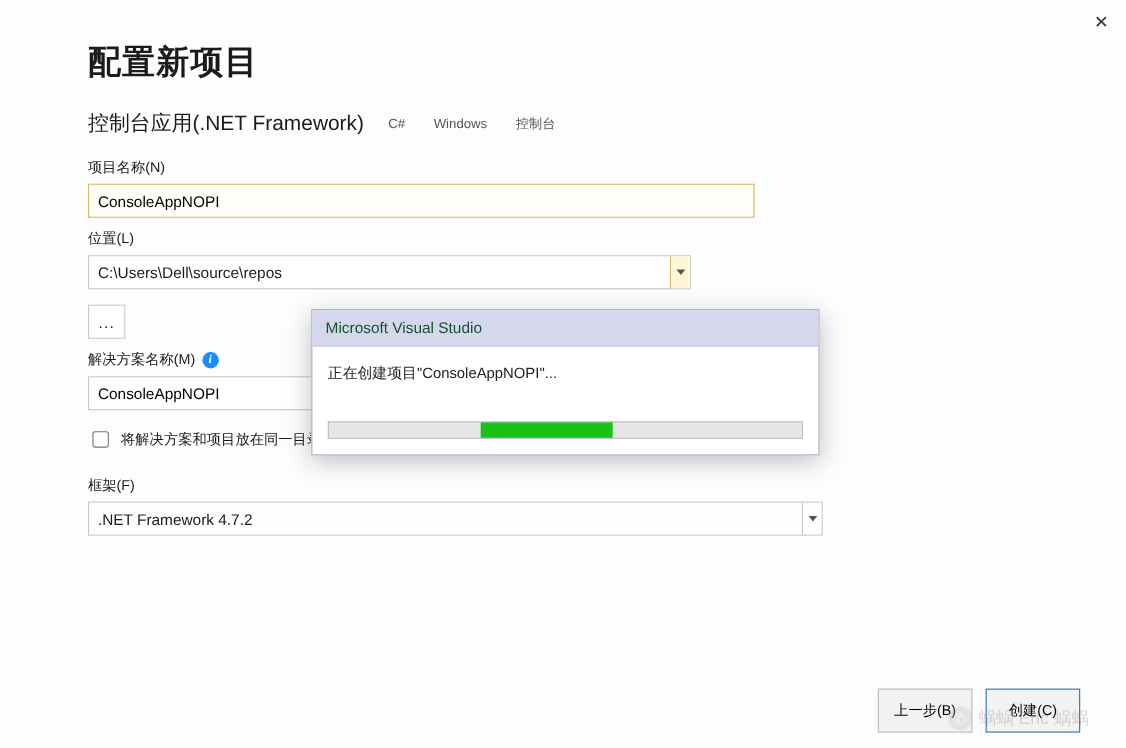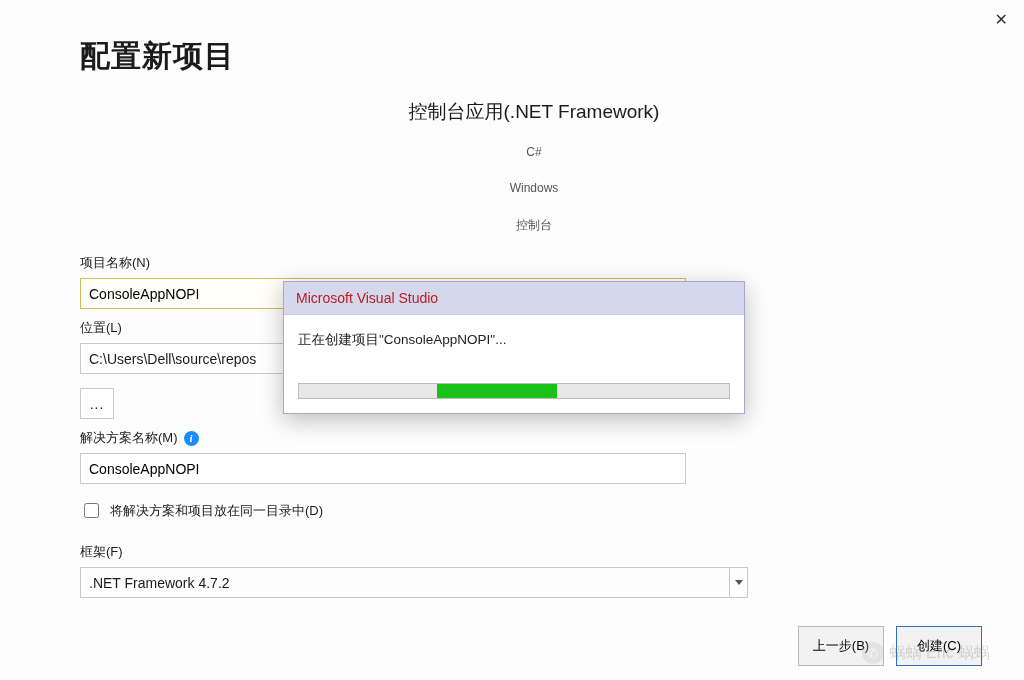--- a/index.html
+++ b/index.html
@@ -1,41 +1,41 @@
 <!DOCTYPE html>
 <html><head>
 <meta charset="utf-8">
 <style>
   * { box-sizing: border-box; }
   html, body { margin:0; padding:0; font-family: "Microsoft YaHei", "Segoe UI", sans-serif; color:#1b1b1b; background:#fdfdfd; }
   .wizard { width:1024px; height:680px; position:relative; background:#fdfdfd; }
   .close-x { position:absolute; top:10px; right:16px; font-size:16px; color:#333; cursor:pointer; }
   .content { padding:24px 36px 0 48px;margin-left:32px; }
   h1 { font-size:30px; font-weight:600; margin:12px 0 22px 0; letter-spacing:1px; }
-  .proj-type-row { display:flex; align-items:center; gap:18px; margin-bottom:18px;flex-direction:column; }
+  .proj-type-row { display:flex; align-items:center; gap:18px; margin-bottom:18px; }
   .proj-type-title { font-size:19px; }
   .tag { font-size:12px; color:#555; padding:2px 4px; }
   .field-label { font-size:13px; margin:10px 0 6px 0; display:flex; align-items:center; gap:6px; }
   .info-icon { display:inline-flex; width:15px; height:15px; border-radius:50%; background:#1a8cff; color:#fff; font-size:11px; font-weight:bold; align-items:center; justify-content:center; font-family:Georgia, serif; font-style:italic; }
   .text-input { width:606px; height:31px; border:1px solid #ccc; padding:4px 8px; font-size:14px; font-family:inherit; display:block; }
   .text-input.selected { border:1px solid #d9b95c; background:#fffef8; }
   .loc-row { display:flex; align-items:stretch; gap:14px;flex-direction:column; }
   .combo { width:548px; height:31px; border:1px solid #c9c9c9; display:flex; align-items:center; background:#fff; }
   .combo-text { flex:1; padding:4px 8px; font-size:14px; }
   .combo-btn { width:18px; height:100%; background:#fff6da; border-left:1px solid #d9b95c; display:flex; align-items:center; justify-content:center; }
   .combo-btn .caret { width:0;height:0;border-left:4px solid transparent;border-right:4px solid transparent;border-top:5px solid #555; }
   .browse-btn { width:34px; height:31px; border:1px solid #c9c9c9; background:#fff; font-size:14px; display:flex; align-items:center; justify-content:center; letter-spacing:1px; }
   .checkbox-row { display:flex; align-items:center; gap:8px; margin-top:16px; font-size:13px; }
   .checkbox-row input { width:15px; height:15px; }
   .framework-combo { width:668px; height:31px; border:1px solid #c9c9c9; display:flex; align-items:center; }
   .framework-combo .combo-btn2 { width:18px; height:100%; border-left:1px solid #c9c9c9; display:flex; align-items:center; justify-content:center; }
   .framework-combo .caret { width:0;height:0;border-left:4px solid transparent;border-right:4px solid transparent;border-top:5px solid #555; }
   
   .progress-dialog { position:absolute; left:283px; top:281px; width:462px; background:#fff; border:1px solid #a8a8c8; box-shadow:0 6px 22px rgba(0,0,0,0.25); }
-  .progress-title { background:#d5d8ec; padding:8px 12px; font-size:14px; color:#b91c1c; border-bottom:1px solid #c6c9df; }
+  .progress-title { background:#d5d8ec; padding:8px 12px; font-size:14px; color:#14532d; border-bottom:1px solid #c6c9df; }
   .progress-body { padding:16px 14px 14px 14px; }
   .progress-msg { font-size:13.5px; color:#222; }
   .progress-track { margin-top:34px; height:16px; border:1px solid #bdbdbd; background:#e7e7e7; position:relative; }
   .progress-fill { position:absolute; top:0; bottom:0; left:32%; width:28%; background:#19c119; }
   
   .bottom-bar { position:absolute; bottom:14px; right:42px; display:flex; gap:12px; }
   .btn { min-width:86px; height:40px; border:1px solid #b9b9b9; background:#f2f2f2; font-size:13px; font-family:inherit; padding:0 12px; }
   .btn.primary { border:1px solid #2f6fb9; }
   
   .watermark { position:absolute; right:34px; bottom:16px; display:flex; align-items:center; gap:6px; opacity:0.28; font-size:16px; color:#777; pointer-events:none; }

